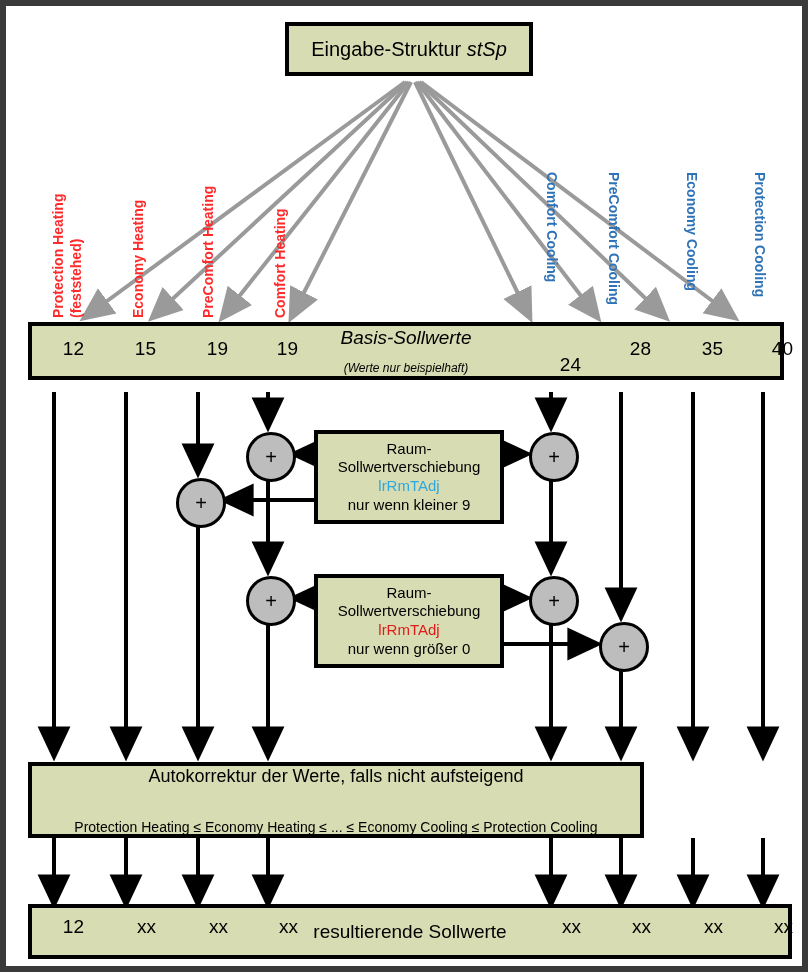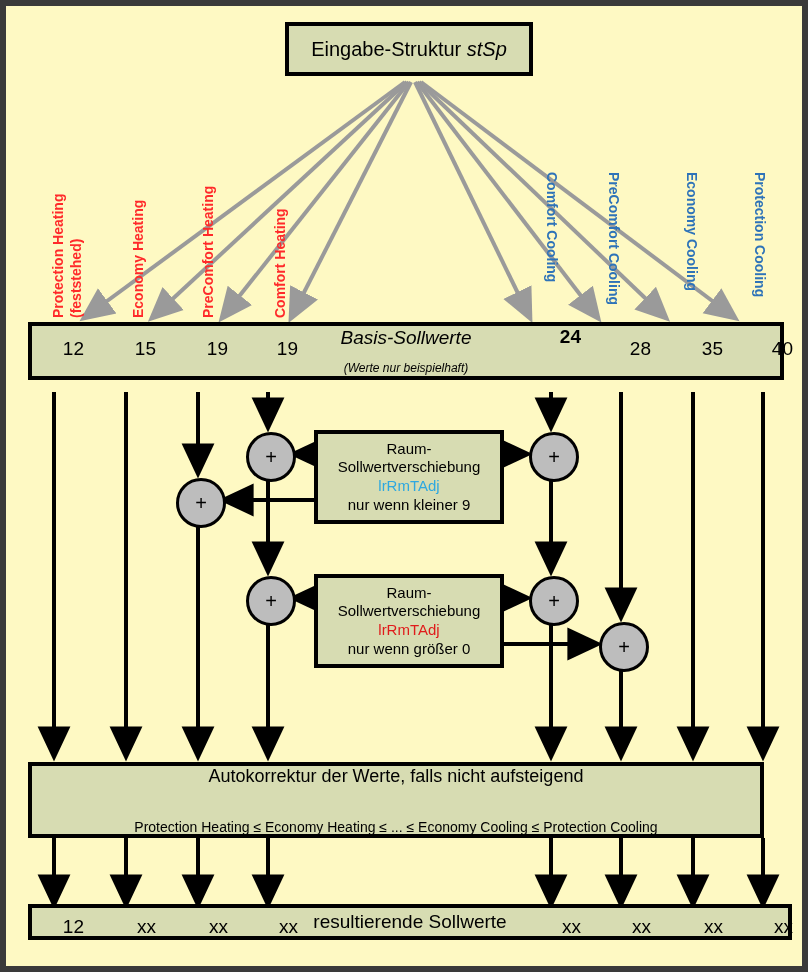--- a/index.html
+++ b/index.html
@@ -1,20 +1,20 @@
 <!DOCTYPE html>
 <html><head>
 <meta charset="utf-8">
 <style>
   html,body{margin:0;padding:0;background:#8c8c8c;}
   body{font-family:"Liberation Sans", sans-serif;}
   #stage{
     position:relative;
     width:808px;height:972px;
-    background:#fef9c3;
+    background:#ffffff;
     box-sizing:border-box;
     border:6px solid #3a3a3a;
     overflow:hidden;
   }
   #svg{position:absolute;left:0;top:0;width:808px;height:972px;}
   .node{position:absolute;box-sizing:border-box;}
   .gbox{
     background:#d7dcb2;
     border:4px solid #000;
     display:flex;flex-direction:column;
@@ -148,21 +148,21 @@
   <div class="rot blue down" style="left:762px;top:166px;"><span>Protection Cooling</span></div>
 
   <div class="node gbox" style="left:22px;top:316px;width:756px;height:58px;font-style:italic;">
     <div class="bar-text">Basis-Sollwerte</div>
     <div class="bar-sub">(Werte nur beispielhaft)</div>
   </div>
   <div class="val" style="left:18px;top:332px;">12</div>
   <div class="val" style="left:90px;top:332px;">15</div>
   <div class="val" style="left:162px;top:332px;">19</div>
   <div class="val" style="left:232px;top:332px;">19</div>
-  <div class="val" style="left:515px;top:320px;font-weight:bold;">24</div>
+  <div class="val" style="left:515px;top:348px;">24</div>
   <div class="val" style="left:585px;top:332px;">28</div>
   <div class="val" style="left:657px;top:332px;">35</div>
   <div class="val" style="left:727px;top:332px;">40</div>
 
   <div class="plus" style="left:170px;top:472px;">
     <span>+</span>
     </div>
   <div class="plus" style="left:240px;top:426px;">
     <span>+</span>
     </div>
@@ -186,26 +186,26 @@
     <div>nur wenn kleiner 9</div>
   </div>
 
   <div class="node gbox mid-box" style="left:308px;top:568px;width:190px;height:94px;">
     <div>Raum-</div>
     <div>Sollwertverschiebung</div>
     <div class="accent-red">lrRmTAdj</div>
     <div>nur wenn größer 0</div>
   </div>
 
-  <div class="node gbox" style="left:22px;top:756px;width:736px;height:76px;">
+  <div class="node gbox" style="left:22px;top:756px;width:616px;height:76px;">
     <div class="auto-t1">Autokorrektur der Werte, falls nicht aufsteigend</div>
     <div class="auto-t2">Protection Heating ≤ Economy Heating ≤ ... ≤ Economy Cooling ≤ Protection Cooling</div>
   </div>
 
-  <div class="node gbox" style="left:22px;top:898px;width:764px;height:36px;">
+  <div class="node gbox" style="left:22px;top:898px;width:764px;height:55px;">
     <div class="bar-text">resultierende Sollwerte</div>
   </div>
   <div class="val" style="left:18px;top:910px;">12</div>
   <div class="val" style="left:90px;top:910px;">xx</div>
   <div class="val" style="left:162px;top:910px;">xx</div>
   <div class="val" style="left:232px;top:910px;">xx</div>
   <div class="val" style="left:515px;top:910px;">xx</div>
   <div class="val" style="left:585px;top:910px;">xx</div>
   <div class="val" style="left:657px;top:910px;">xx</div>
   <div class="val" style="left:727px;top:910px;">xx</div>

